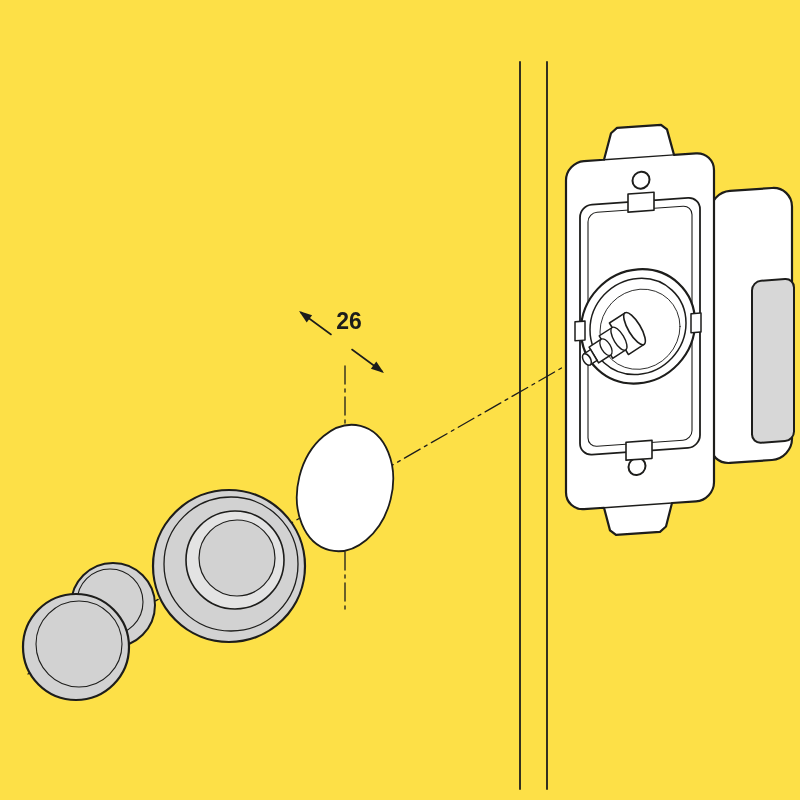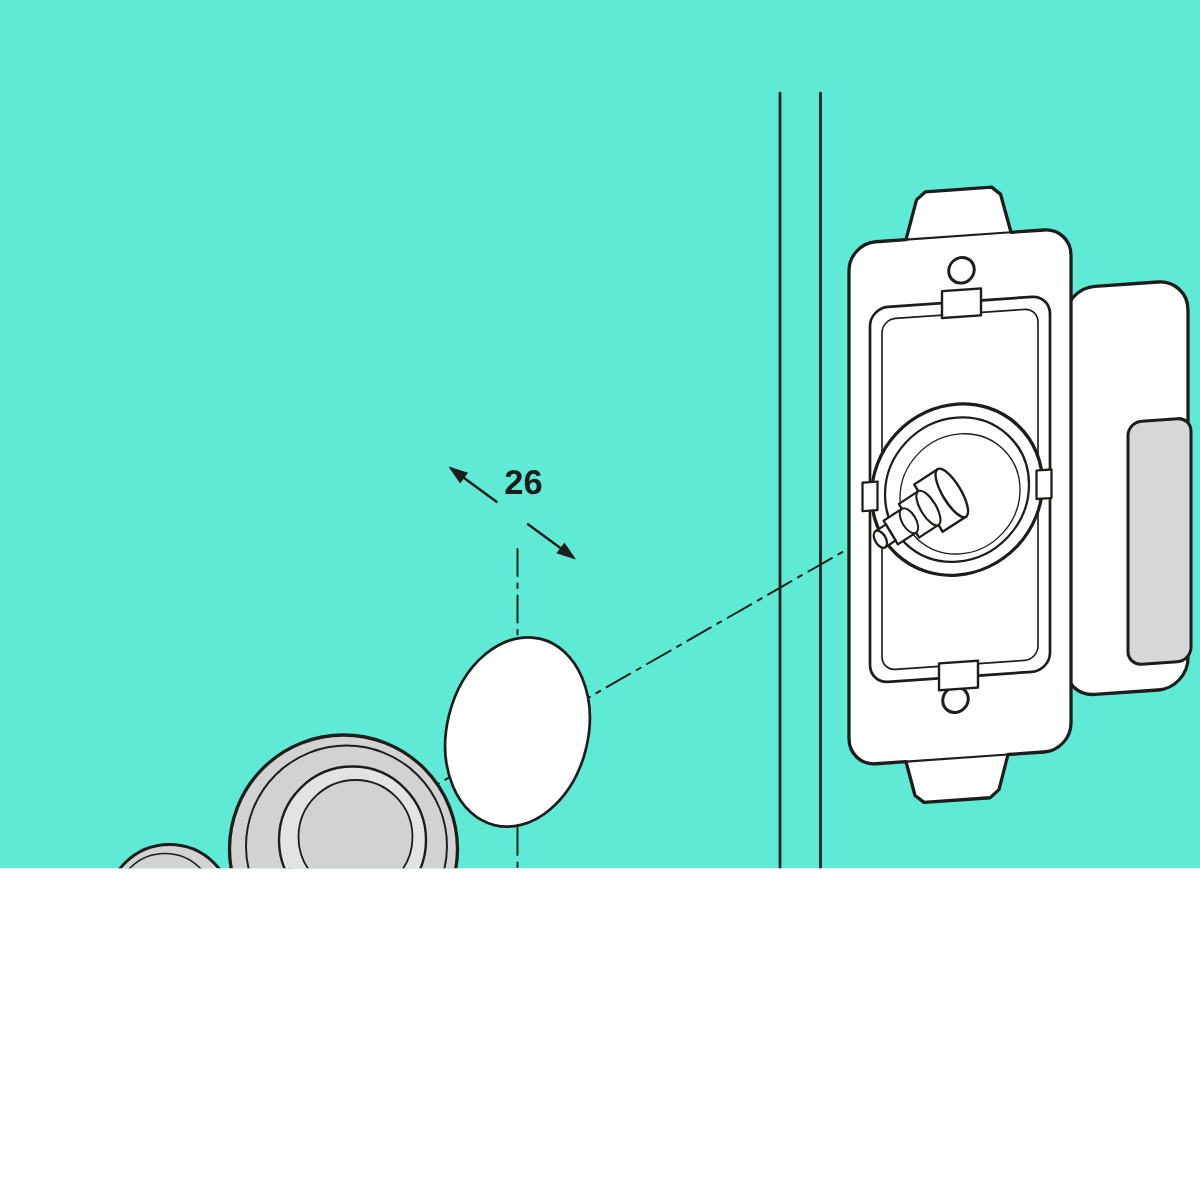--- a/index.html
+++ b/index.html
@@ -1,17 +1,17 @@
 <!DOCTYPE html>
 <html><head>
 <meta charset="utf-8">
 <style>
   html, body { margin: 0; padding: 0; background: #ffffff; }
   #stage {
-    width: 800px; height: 579px; background: #5eead4;
+    width: 800px; height: 800px; background: #fde047;
     position: relative; overflow: hidden;
     font-family: "Liberation Sans", sans-serif;
   }
   svg { display: block; }
   .k { stroke: #1d1d1b; }
   .nf { fill: none; }
   .centerline {
     stroke: #1d1d1b; stroke-width: 1.3; fill: none;
     stroke-dasharray: 18 5 3 5;
   }

